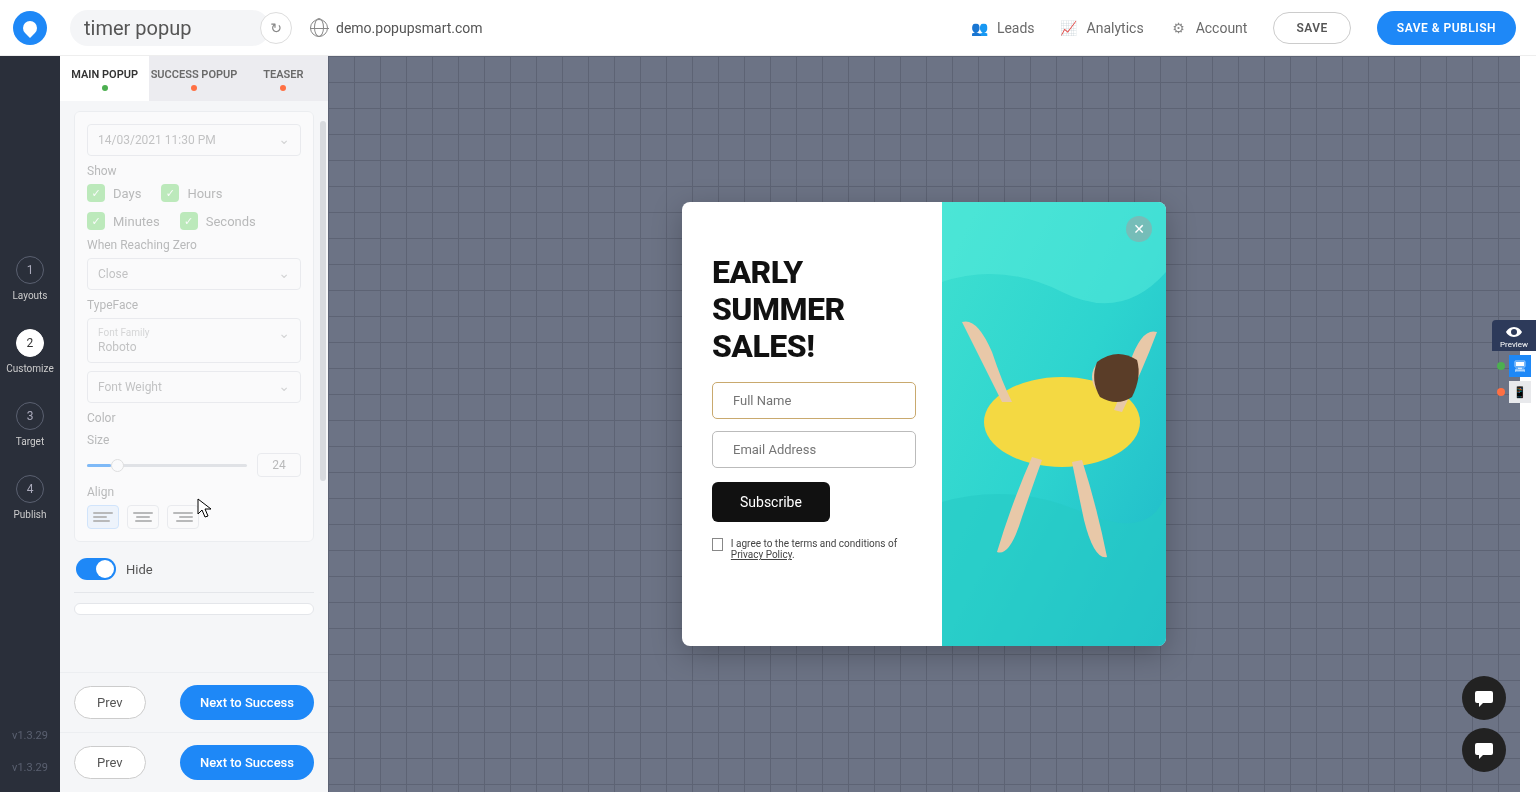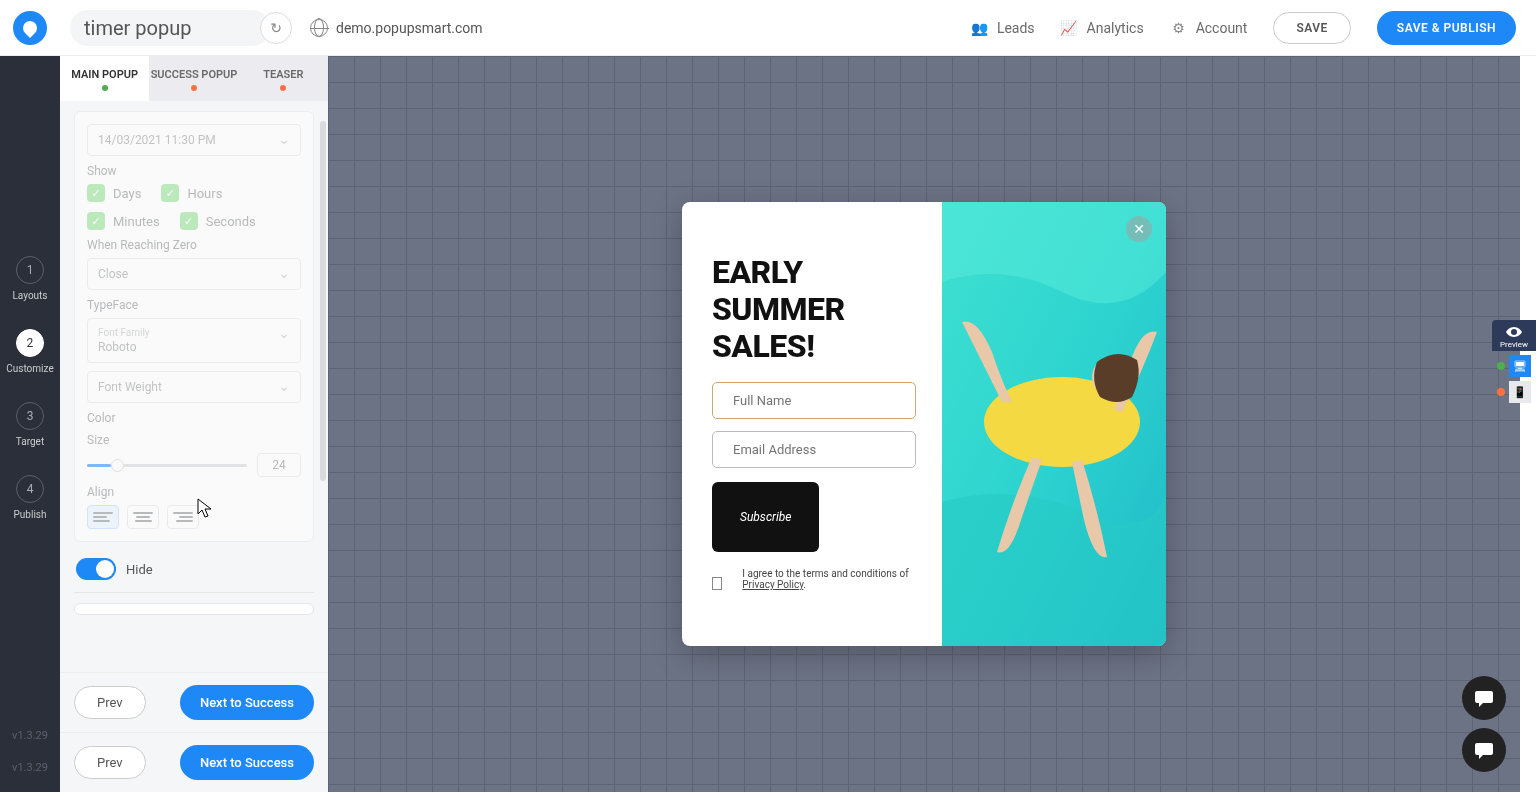--- a/index.html
+++ b/index.html
@@ -94,22 +94,22 @@
   display:flex; align-items:center; justify-content:center;
 }
 .popup {
   width:484px; height:444px; background:#fff; border-radius:8px; display:flex; position:relative; box-shadow:0 8px 30px rgba(0,0,0,0.25);
 }
 .popup-left { width:260px; padding:52px 24px 24px 30px;}
 .popup-title { font-size:32px; font-weight:800; line-height:1.15; letter-spacing:-0.5px; color:#111;}
 .popup-sub { margin-top:24px; font-size:19px; color:#222; line-height:1.45;}
 .popup-input { margin-top:18px; width:204px; padding:10px 20px; border:1px solid #c9a96e; border-radius:5px; font-size:13px; color:#888; background:#fff;}
 .popup-input.second { margin-top:12px; border-color:#bbb;}
-.popup-btn { margin-top:14px; padding:28px 28px; background:#111; color:#fff; border:none; border-radius:6px; font-size:12px;font-style:italic;}
-.consent { margin-top:16px; display:flex; align-items:flex-end; gap:20px; font-size:10px; color:#444;}
+.popup-btn { margin-top:14px; padding:12px 28px; background:#111; color:#fff; border:none; border-radius:6px; font-size:14px;}
+.consent { margin-top:16px; display:flex; align-items:flex-start; gap:8px; font-size:10px; color:#444;}
 .consent-box { width:13px; height:13px; border:1px solid #888;}
 .consent a { color:#444; text-decoration:underline;}
 .popup-img { flex:1; border-radius:0 8px 8px 0; overflow:hidden; position:relative;}
 .popup-img svg { width:100%; height:100%; display:block;}
 .close-btn { position:absolute; top:14px; right:14px; width:26px; height:26px; border-radius:50%; background:rgba(160,160,160,0.55); display:flex; align-items:center; justify-content:center; color:#fff; font-size:14px;}
 
 
 .preview-rail { position:absolute; right:0; top:320px; display:flex; flex-direction:column; align-items:center; gap:4px; z-index:50;}
 .preview-eye { background:#2d3a5a; color:#fff; padding:6px 8px 2px; border-radius:4px 0 0 0; font-size:12px; text-align:center;}
 .preview-eye .lbl { font-size:8px; display:block;}

